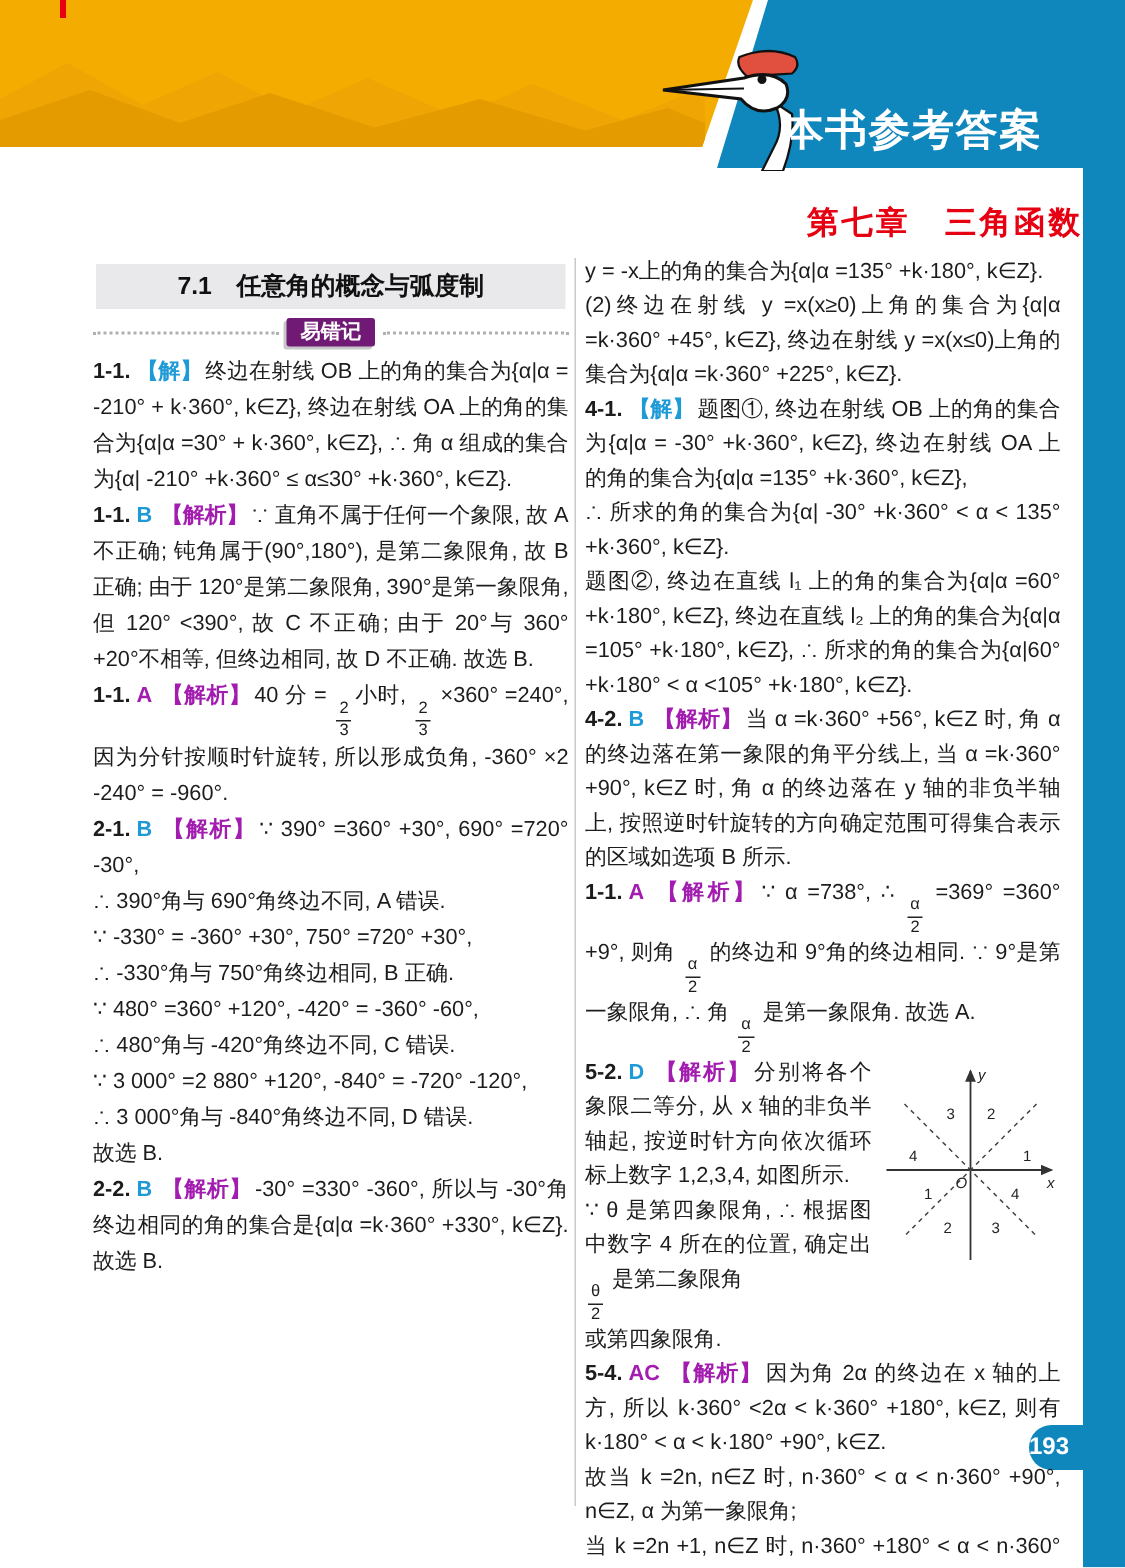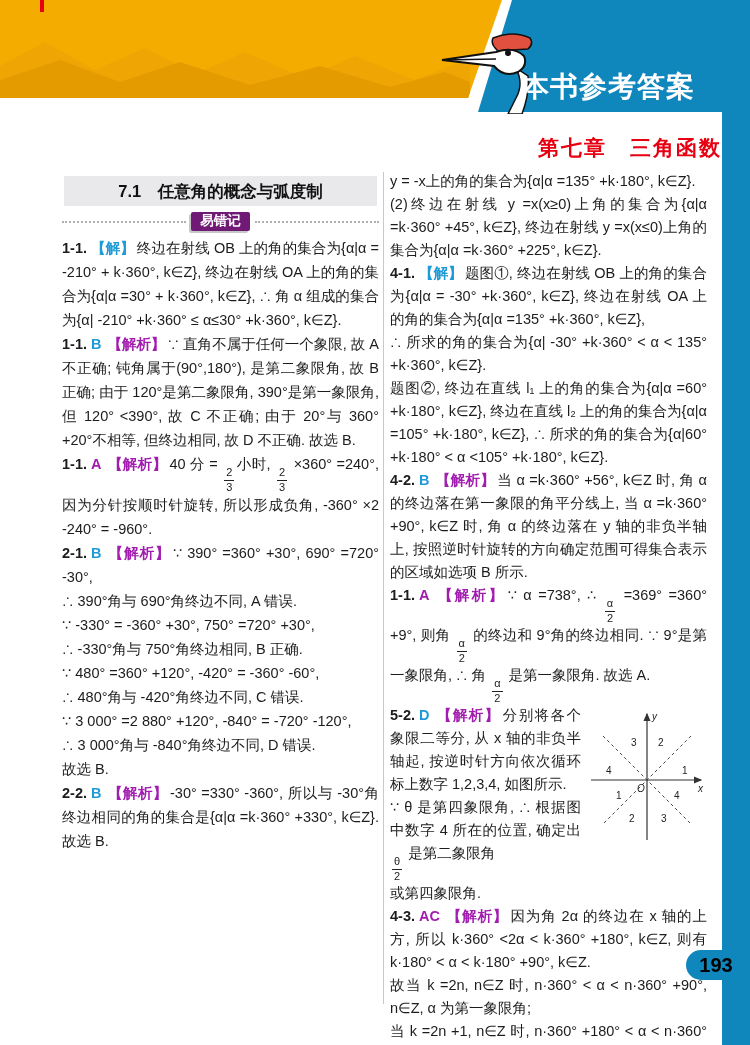--- a/index.html
+++ b/index.html
@@ -10,22 +10,22 @@
                clip-path:polygon(0 0,502px 0,468px 98px,0 98px);}
   .yellow-band svg{position:absolute;left:0;top:0;}
   .blue-wedge{position:absolute;left:0;top:0;width:750px;height:112px;background:#0f87bd;
               clip-path:polygon(512px 0,750px 0,750px 112px,478px 112px);}
   .blue-strip{position:absolute;left:722px;top:0;width:28px;height:1045px;background:#0f87bd;}
   .banner-title{position:absolute;left:498px;top:68px;width:220px;text-align:center;color:#fff;
                 font-weight:bold;font-size:28px;letter-spacing:1px;}
   .bird{position:absolute;left:438px;top:22px;}
   .red-tick{position:absolute;left:40px;top:0;width:4px;height:12px;background:#e60012;}
   .page-tab{position:absolute;left:686px;top:950px;width:60px;height:30px;background:#0f87bd;
-            border-radius:15px 0 0 15px;color:#000000;font-weight:bold;font-size:20px;
-            line-height:30px;text-align:center;}
+            border-radius:15px 0 0 15px;color:#ffffff;font-weight:bold;font-size:16px;
+            line-height:30px;text-align:left;}
   
   .chapter-title{position:absolute;left:0;top:134px;width:722px;text-align:right;
                  color:#e60012;font-weight:bold;font-size:21px;letter-spacing:2px;}
   .col-divider{position:absolute;left:383px;top:172px;width:1px;height:832px;background:#c9c9c9;}
   
   .col{position:absolute;text-align:justify;text-justify:inter-ideograph;}
   .col-left{left:62px;top:176px;width:317px;font-size:14.5px;line-height:24px;}
   .col-right{left:390px;top:170px;width:317px;font-size:14.5px;line-height:23px;}
   .section-box{height:30px;line-height:30px;margin:0 2px 6px;background:#e9e9ec;
                text-align:center;font-weight:bold;font-size:16.5px;color:#111;}
@@ -159,18 +159,18 @@
           <text x="109" y="86">x</text>
           <text x="63" y="14">y</text>
         </svg>
       </span>
       <b class="num">5-2.</b><b class="ans" data-color="blue">D</b><b class="tag" data-color="orange">【解析】</b><span class="body">分别将各个象限二等分, 从 x 轴的非负半轴起, 按逆时针方向依次循环标上数字 1,2,3,4, 如图所示.<br>∵ θ 是第四象限角, ∴ 根据图中数字 4 所在的位置, 确定出 <span class="frac">
             <span class="fn">θ</span>
             <span class="fd">2</span>
           </span> 是第二象限角<br>或第四象限角.</span>
     </p>
     <p class="para">
-      <b class="num">4-3.</b><b class="ans" data-color="orange">AC</b><b class="tag" data-color="orange">【解析】</b><span class="body">因为角 2α 的终边在 x 轴的上方, 所以 k·360° &lt;2α &lt; k·360° +180°, k∈Z, 则有 k·180° &lt; α &lt; k·180° +90°, k∈Z.<br>故当 k =2n, n∈Z 时, n·360° &lt; α &lt; n·360° +90°, n∈Z, α 为第一象限角;<br>当 k =2n +1, n∈Z 时, n·360° +180° &lt; α &lt; n·360° +270°, α 为第三象限角.<br>故选 AC.</span>
+      <b class="num">5-4.</b><b class="ans" data-color="orange">AC</b><b class="tag" data-color="orange">【解析】</b><span class="body">因为角 2α 的终边在 x 轴的上方, 所以 k·360° &lt;2α &lt; k·360° +180°, k∈Z, 则有 k·180° &lt; α &lt; k·180° +90°, k∈Z.<br>故当 k =2n, n∈Z 时, n·360° &lt; α &lt; n·360° +90°, n∈Z, α 为第一象限角;<br>当 k =2n +1, n∈Z 时, n·360° +180° &lt; α &lt; n·360° +270°, α 为第三象限角.<br>故选 AC.</span>
     </p>
 
   </div>
 
 </div>
 
 </body></html>

